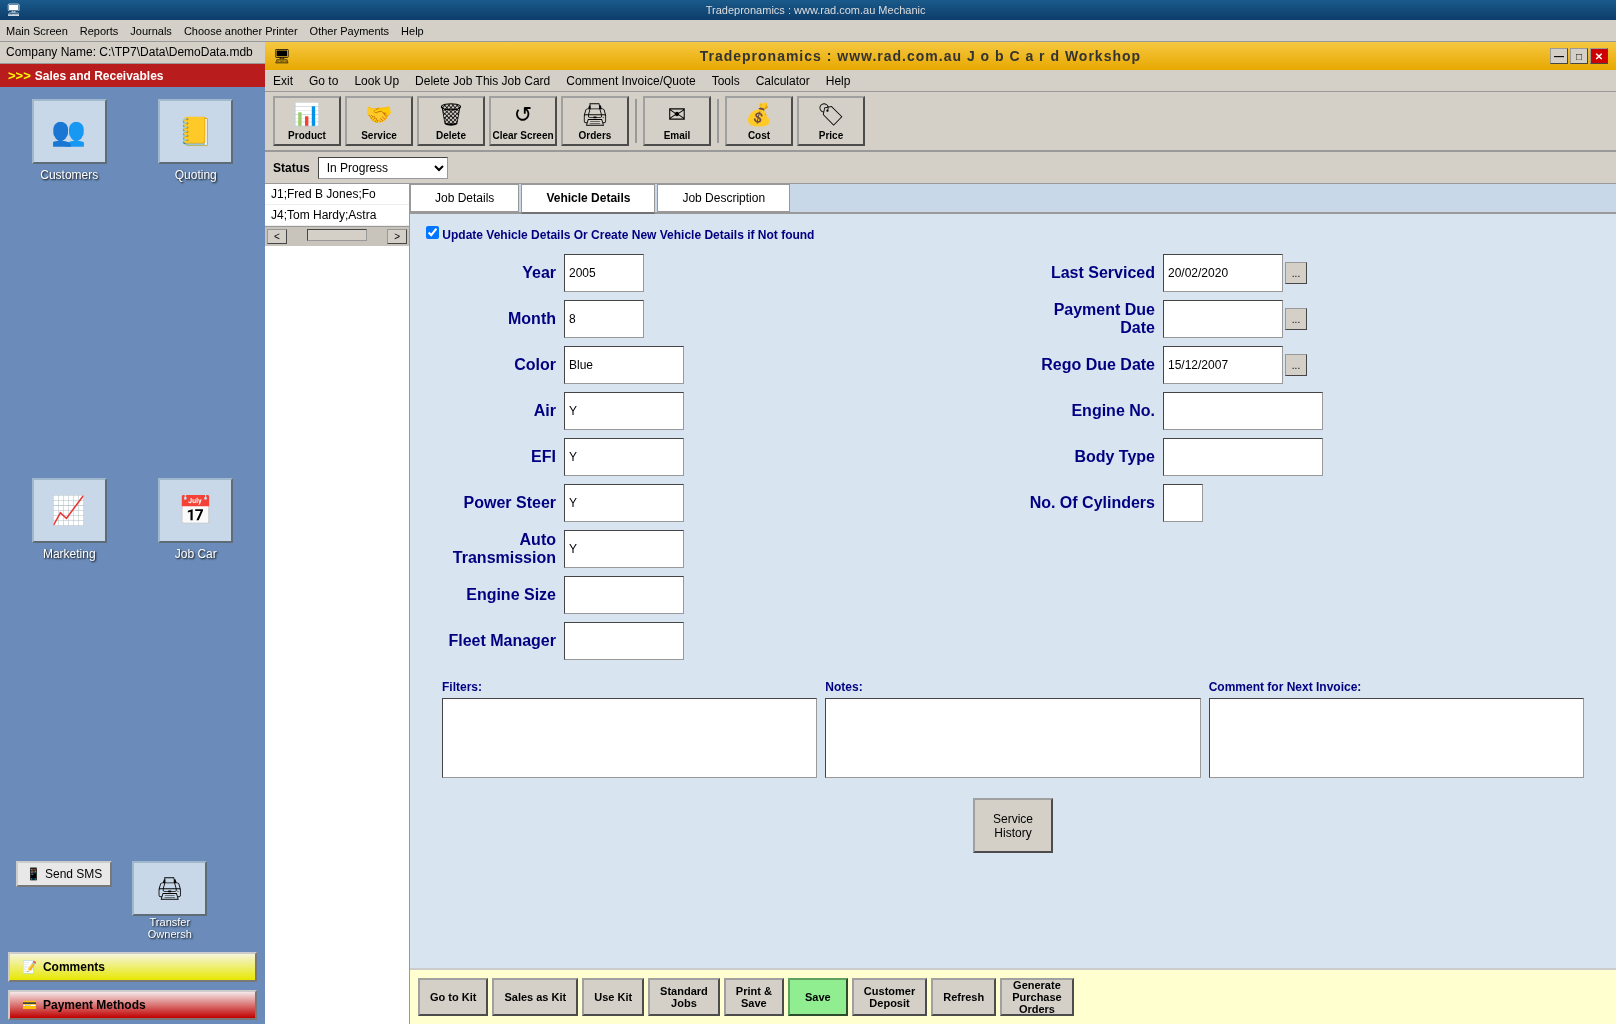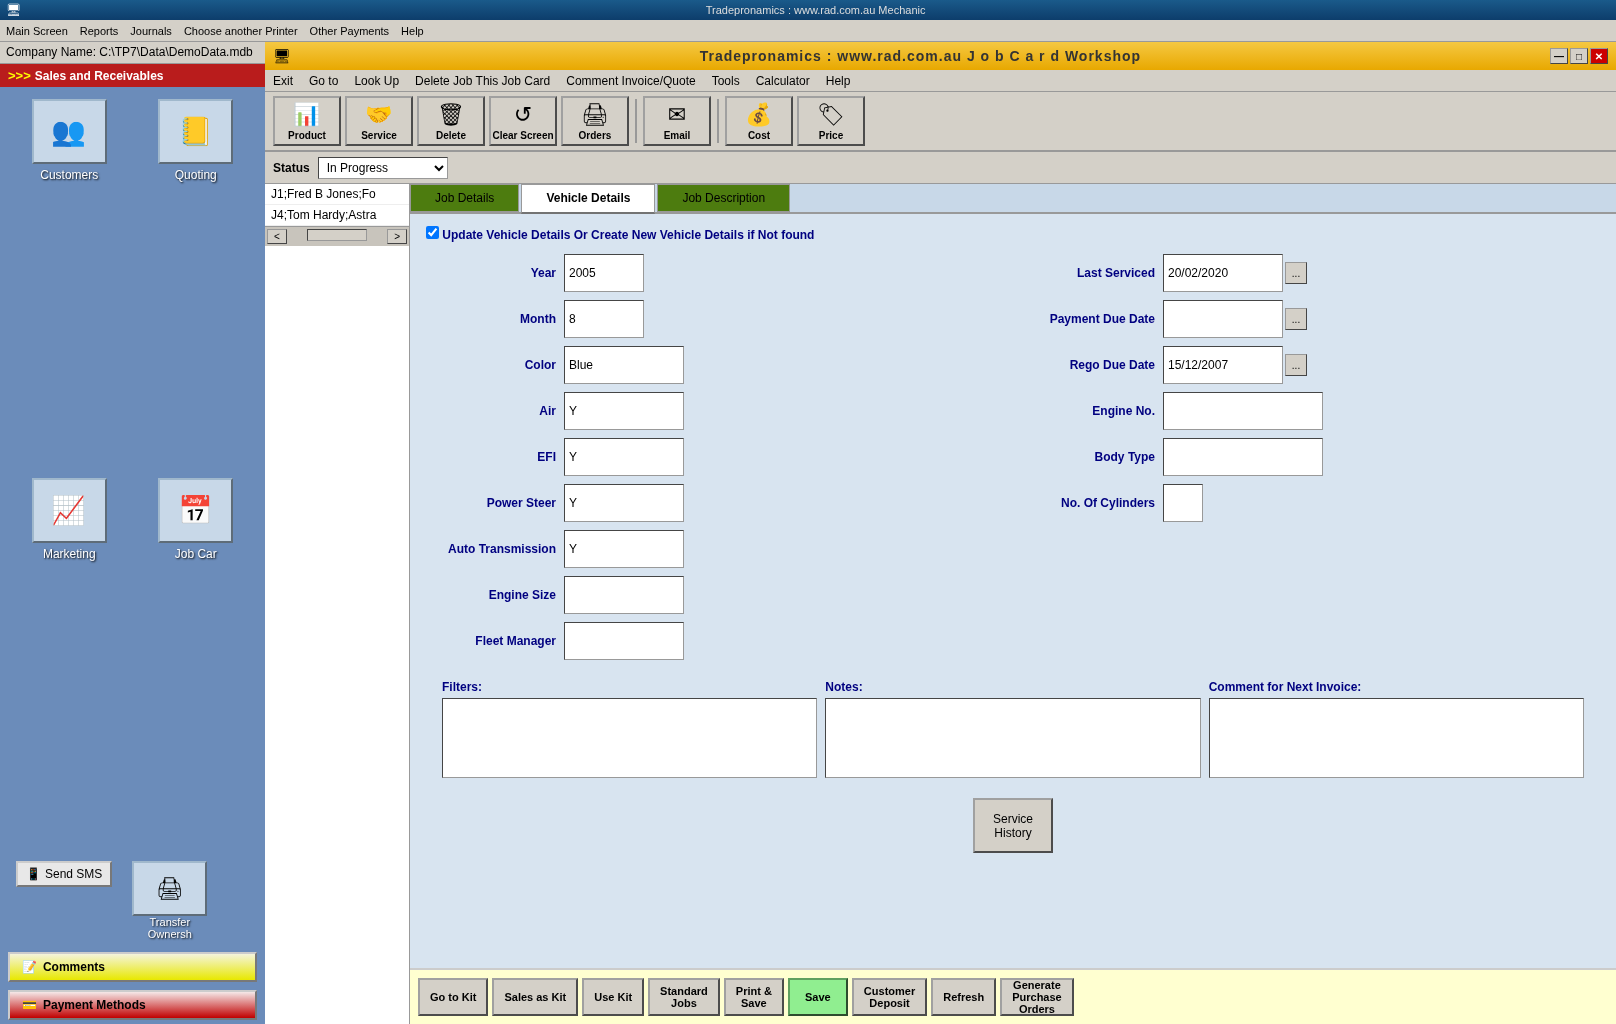--- a/index.html
+++ b/index.html
@@ -285,21 +285,21 @@
     
     .tabs-row {
       display: flex;
       background: #c8d8e8;
       border-bottom: 2px solid #999;
     }
     .tab {
       padding: 6px 24px;
       cursor: pointer;
       border: 1px solid #999;
-      background: #4d7c0f;
+      background: #ffffff;
       font-size: 12px;
       margin-right: 2px;
     }
     .tab.active {
       background: white;
       border-bottom: 2px solid #737373;
       font-weight: bold;
       margin-bottom: -2px;
     }
 
@@ -325,21 +325,21 @@
       align-items: center;
       margin-bottom: 8px;
     }
     .form-label {
       font-weight: bold;
       color: #000080;
       text-align: right;
       width: 130px;
       flex-shrink: 0;
       margin-right: 8px;
-      font-size: 12px;
+      font-size: 16px;
     }
     .form-input {
       border: 1px inset #999;
       background: white;
       padding: 2px 4px;
       font-size: 12px;
       height: 38px;
     }
     .form-input-short { width: 80px; }
     .form-input-medium { width: 120px; }

